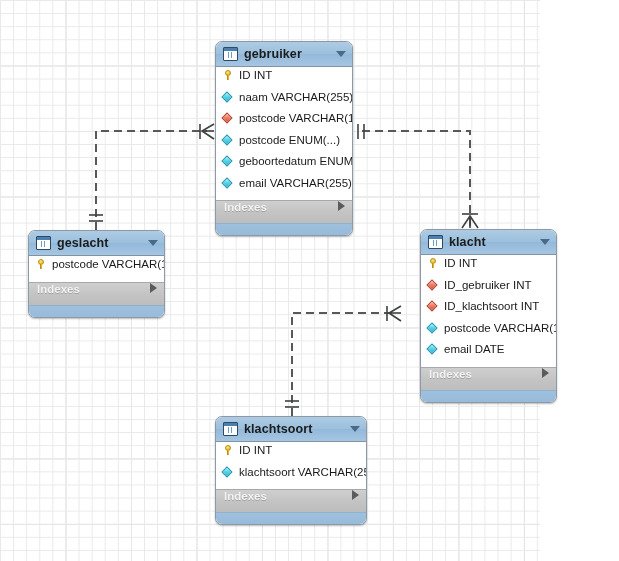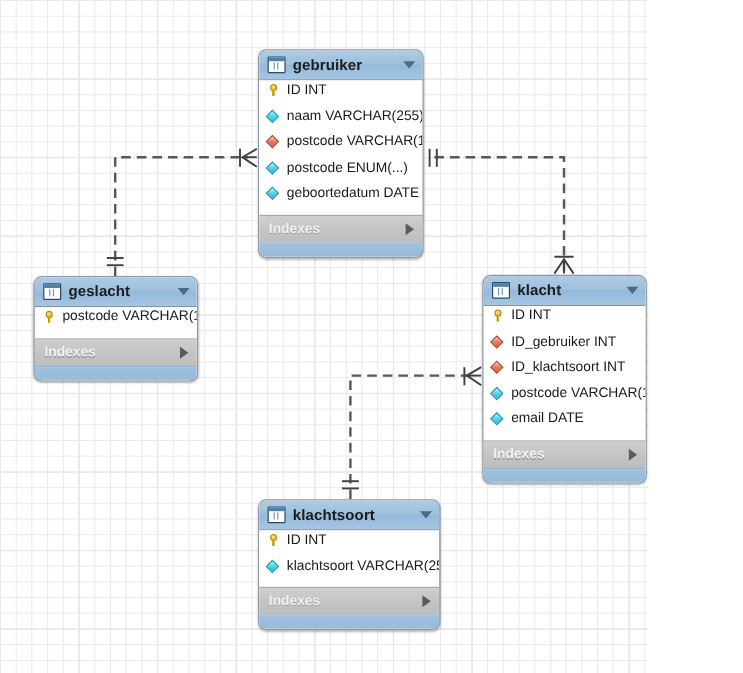--- a/index.html
+++ b/index.html
@@ -165,21 +165,21 @@
     left: 1px; top: 2px;
     width: 8px; height: 8px;
     background: linear-gradient(135deg, #ffc9bc 0%, #ef7f68 45%, #d9533a 100%);
     border: 1px solid #b23f2b;
     box-sizing: border-box;
     transform: rotate(45deg);
   }
 
   .tbl-indexes {
     display: flex;
-    align-items: center;
+    align-items: flex-start;
     height: 22px;
     padding: 0 7px 0 8px;
     background: linear-gradient(to bottom, #cfcfcf 0%, #c4c4c4 50%, #bdbdbd 100%);
     border-top: 1px solid #a8a8a8;
   }
   .idx-label {
     flex: 1 1 auto;
     font-size: 11.5px;
     font-weight: bold;
     color: #f2f2f2;
@@ -282,21 +282,25 @@
       <div class="field-row">
         <span class="ico ico-diamond-fk"></span>
         <span class="field-label">postcode VARCHAR(1...</span>
       </div>
       <div class="field-row">
         <span class="ico ico-diamond"></span>
         <span class="field-label">postcode ENUM(...)</span>
       </div>
       <div class="field-row">
         <span class="ico ico-diamond"></span>
-        <span class="field-label">geboortedatum DATE</span>
+        <span class="field-label">geboortedatum ENUM</span>
+      </div>
+      <div class="field-row">
+        <span class="ico ico-diamond"></span>
+        <span class="field-label">email VARCHAR(255)</span>
       </div>
     </div>
     <div class="tbl-indexes">
       <span class="idx-label">Indexes</span>
       <span class="idx-caret"></span>
     </div>
     <div class="tbl-footer"></div>
   </div>
 
   <div class="table-box" style="left:28px; top:230px; width:137px;">
@@ -311,21 +315,21 @@
         <span class="field-label">postcode VARCHAR(1...</span>
       </div>
     </div>
     <div class="tbl-indexes">
       <span class="idx-label">Indexes</span>
       <span class="idx-caret"></span>
     </div>
     <div class="tbl-footer"></div>
   </div>
 
-  <div class="table-box" style="left:402px; top:229px; width:137px;">
+  <div class="table-box" style="left:420px; top:229px; width:137px;">
     <div class="tbl-header">
       <span class="tbl-icon"></span>
       <span class="tbl-title">klacht</span>
       <span class="tbl-caret"></span>
     </div>
     <div class="tbl-fields">
       <div class="field-row">
         <span class="ico ico-key"></span>
         <span class="field-label">ID INT</span>
       </div>

